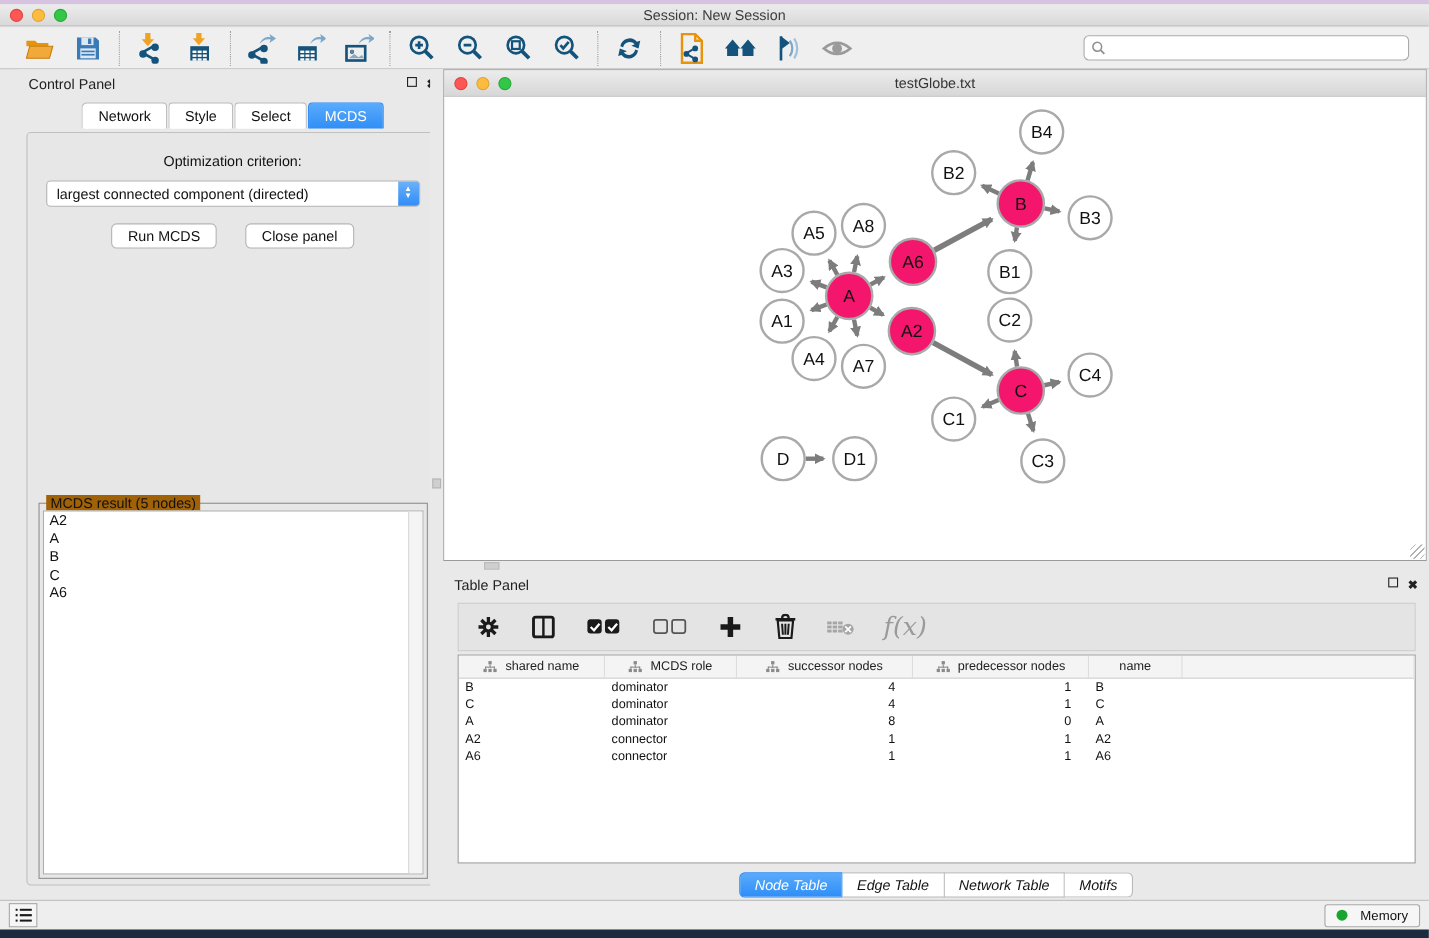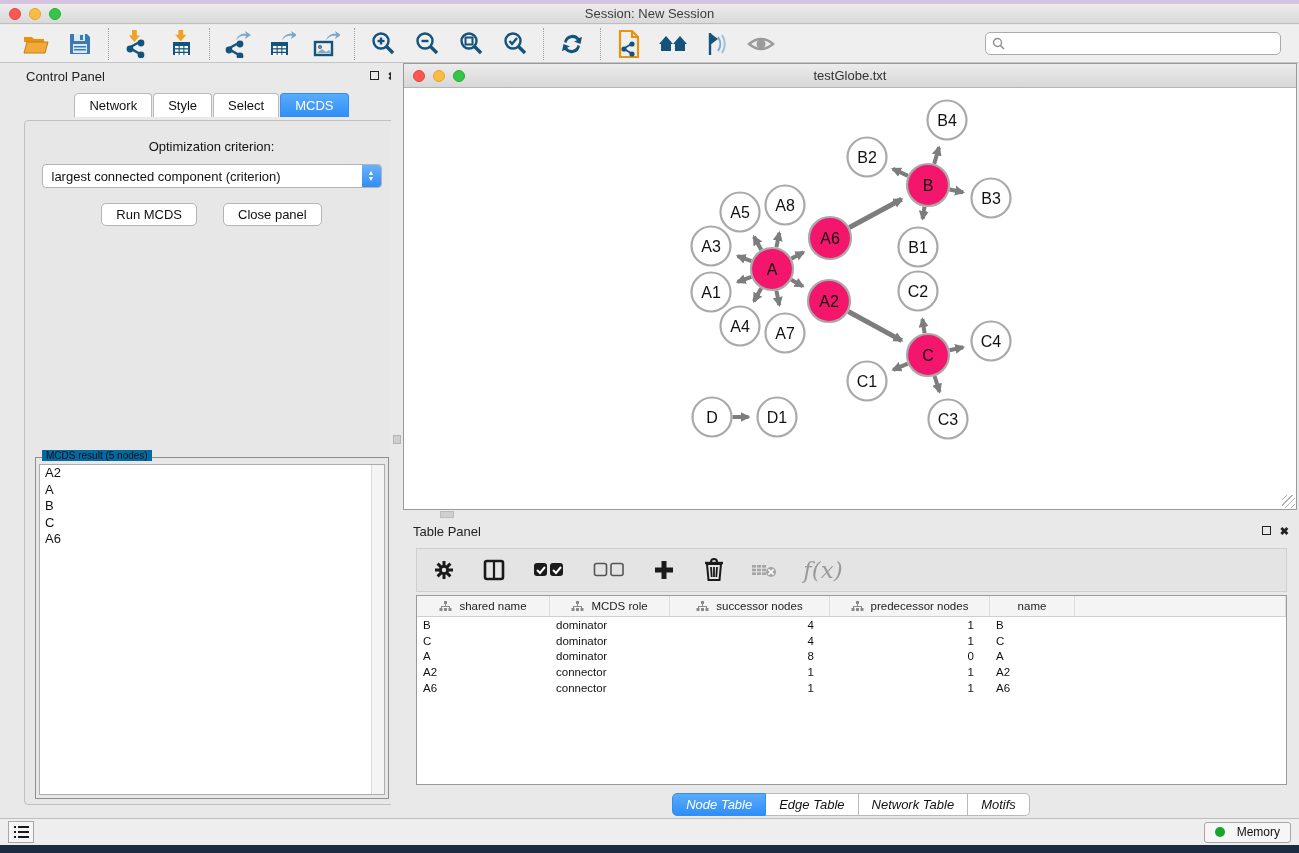--- a/index.html
+++ b/index.html
@@ -55,21 +55,21 @@
     border-radius:4px; display:flex; align-items:center; overflow:hidden; }
   .dropdown .dd-text { flex:1; font-size:13px; color:#111; padding-left:9px; }
   .dd-stepper { width:19px; height:24px; background:linear-gradient(#6db3fb,#2e8bf6); display:flex; flex-direction:column;
     align-items:center; justify-content:center; color:#fff; font-size:7px; line-height:6px; }
   .cp-buttons { display:flex; justify-content:center; gap:26px; margin-top:15px; }
   .mac-btn { background:#fff; border:1px solid #b4b4b4; border-radius:5px; font-size:13px; color:#111;
     padding:3px 14px; height:23px; display:flex; align-items:center; }
 
   
   .result-group { position:absolute; left:10px; right:9px; top:336px; bottom:5px; border:1px solid #8f8f8f; }
-  .result-legend { position:absolute; top:-8px; left:6px; background:#0369a1; padding:0 4px; font-size:10px; color:#111; }
+  .result-legend { position:absolute; top:-8px; left:6px; background:#a16207; padding:0 4px; font-size:13px; color:#111; }
   .result-list { position:absolute; left:3px; right:3px; top:6px; bottom:3px; background:#fff; border:1px solid #adadad;
     overflow:hidden; }
   .result-scroll { position:absolute; right:0; top:0; bottom:0; width:13px; background:#f4f4f4; border-left:1px solid #d9d9d9; }
   .result-item { font-size:13px; color:#111; padding:0 5px; line-height:16.5px; }
 
   
   .net-window { position:absolute; left:403px; top:0; width:894px; height:447px; background:#fff;
     border:1px solid #9a9a9a; }
   .net-titlebar { height:24px; background:linear-gradient(#ececec,#d7d7d7); border-bottom:1px solid #b4b4b4;
     display:flex; align-items:center; position:relative; }
@@ -356,21 +356,21 @@
       </div>
       <div class="cp-tabs" id="cp-tabs">
           <div class="cp-tab first">Network</div>
           <div class="cp-tab">Style</div>
           <div class="cp-tab">Select</div>
           <div class="cp-tab active">MCDS</div>
         </div>
       <div class="cp-content">
         <div class="opt-label">Optimization criterion:</div>
         <div class="dropdown">
-          <span class="dd-text">largest connected component (criterion)</span>
+          <span class="dd-text">largest connected component (directed)</span>
           <span class="dd-stepper">
               <span>▲</span>
               <span>▼</span>
             </span>
         </div>
         <div class="cp-buttons">
           <div class="mac-btn">
               <span>Run MCDS</span>
             </div>
           <div class="mac-btn">

